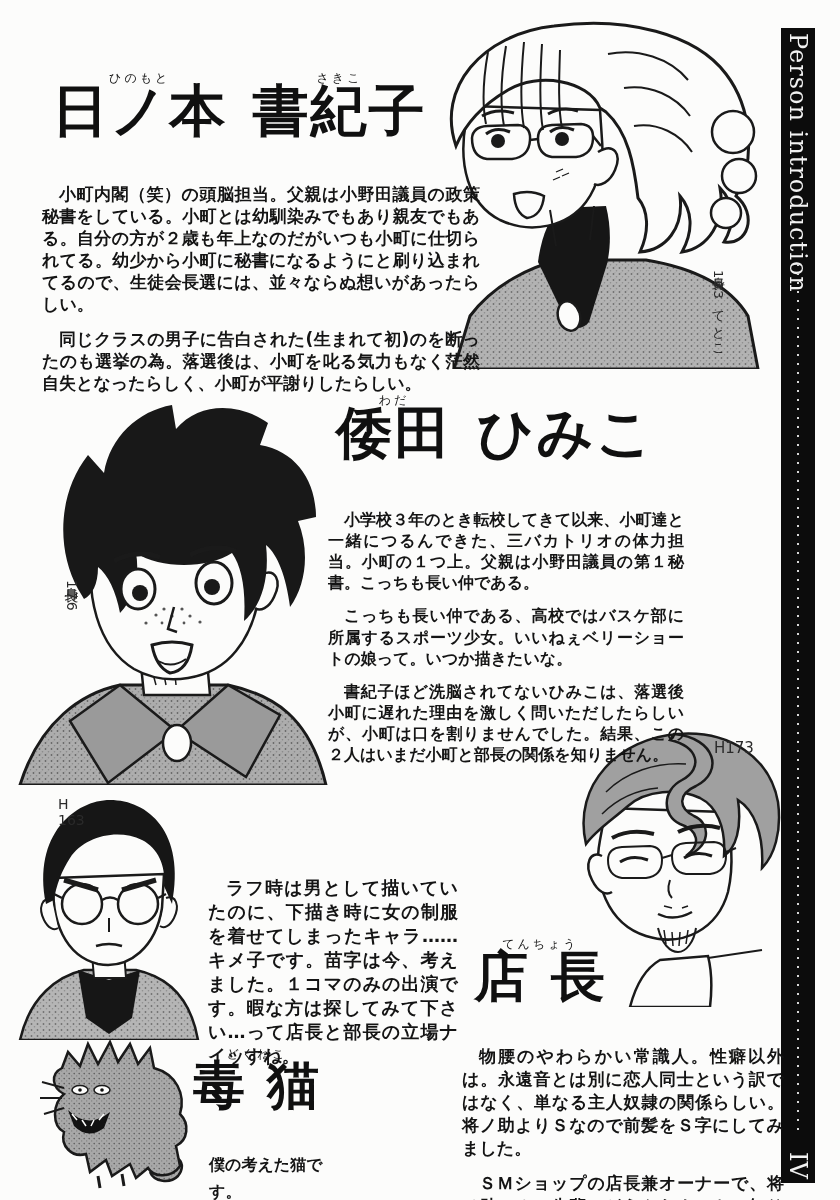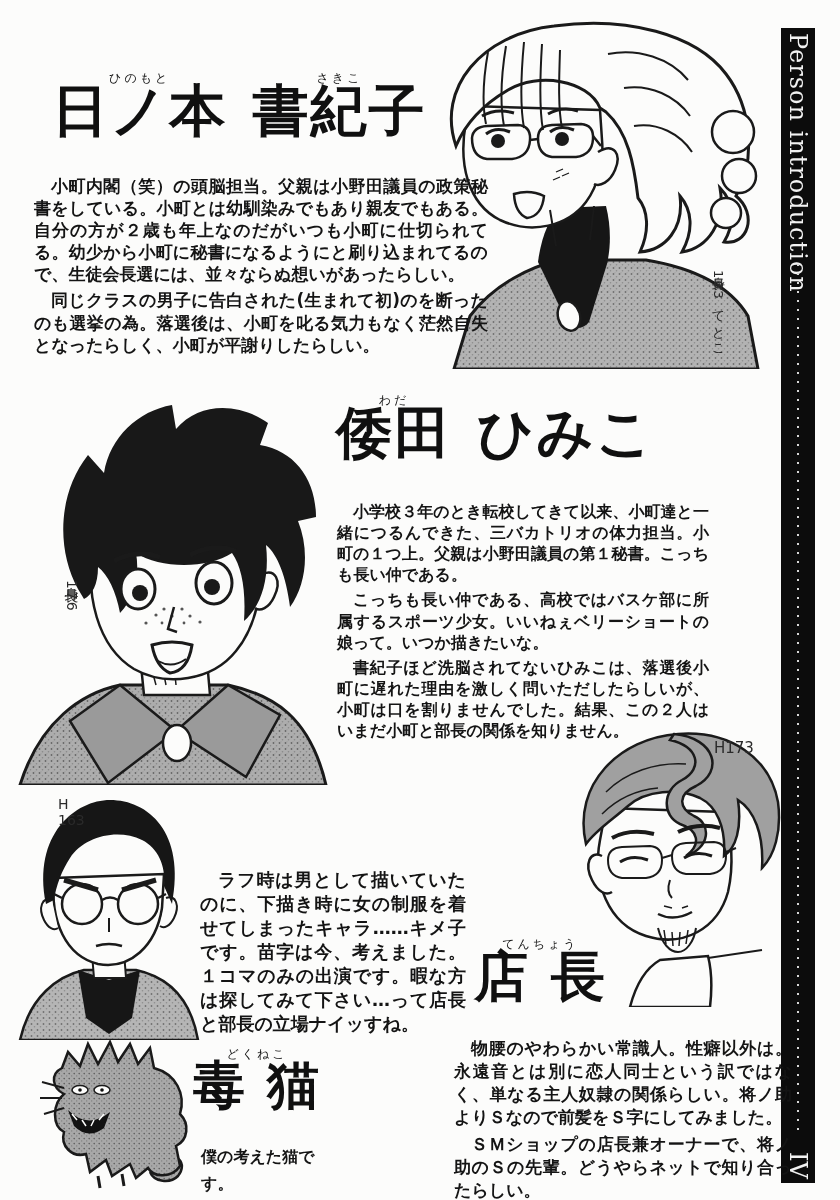--- a/index.html
+++ b/index.html
@@ -24,21 +24,21 @@
   .name-block rt{font-family:"DejaVu Sans",sans-serif;font-weight:400;font-size:12px;
     letter-spacing:3px;text-align:center;color:#151515;}
   .name-block .gap{display:inline-block;width:0.45em;}
   .fs56{font-size:56px;letter-spacing:2px;}
   .fs54{font-size:54px;letter-spacing:2px;}
   .fs52{font-size:52px;letter-spacing:2px;}
 
   
   .bio{position:absolute;color:#141414;font-weight:700;
     text-align:justify;text-justify:inter-character;}
-  .bio p{margin:4px;text-indent:1em;}
+  .bio p{margin:12px;text-indent:1em;}
 
   
   .hnote{position:absolute;color:#2a2a2a;font-weight:500;font-size:13px;line-height:1.15;}
   .v{writing-mode:vertical-rl;text-orientation:mixed;letter-spacing:2px;}
 
   .portrait{position:absolute;}
 </style>
 </head>
 <body>
 
@@ -189,21 +189,21 @@
   </div>
   <div class="bio" style="left:30px;top:171px;width:462px;font-size:17px;line-height:1.3">
     <p>小町内閣（笑）の頭脳担当。父親は小野田議員の政策秘書をしている。小町とは幼馴染みでもあり親友でもある。自分の方が２歳も年上なのだがいつも小町に仕切られてる。幼少から小町に秘書になるようにと刷り込まれてるので、生徒会長選には、並々ならぬ想いがあったらしい。</p>
     <p>同じクラスの男子に告白された(生まれて初)のを断ったのも選挙の為。落選後は、小町を叱る気力もなく茫然自失となったらしく、小町が平謝りしたらしい。</p>
   </div>
   <div class="hnote v" style="left:710px;top:266px">身長163てとこ</div>
 
   <div class="name-block fs56" style="left:336px;top:394px">
     <ruby><span>倭田</span><rt>わだ</rt></ruby><span class="gap"></span><span>ひみこ</span>
   </div>
-  <div class="bio" style="left:333px;top:497px;width:380px;font-size:16px;line-height:1.32">
+  <div class="bio" style="left:316px;top:497px;width:380px;font-size:16px;line-height:1.32">
     <p>小学校３年のとき転校してきて以来、小町達と一緒につるんできた、三バカトリオの体力担当。小町の１つ上。父親は小野田議員の第１秘書。こっちも長い仲である。</p>
     <p>こっちも長い仲である、高校ではバスケ部に所属するスポーツ少女。いいねぇベリーショートの娘って。いつか描きたいな。</p>
     <p>書紀子ほど洗脳されてないひみこは、落選後小町に遅れた理由を激しく問いただしたらしいが、小町は口を割りませんでした。結果、この２人はいまだ小町と部長の関係を知りません。</p>
   </div>
   <div class="hnote v" style="left:64px;top:576px;font-size:14px">身長176</div>
 
   <div class="bio" style="left:196px;top:864px;width:274px;font-size:18px;line-height:1.33">
     <p>ラフ時は男として描いていたのに、下描き時に女の制服を着せてしまったキャラ……キメ子です。苗字は今、考えました。１コマのみの出演です。暇な方は探してみて下さい…って店長と部長の立場ナイッすね。</p>
   </div>
   <div class="hnote" style="left:58px;top:796px;width:30px;font-size:14px">H 163</div>

